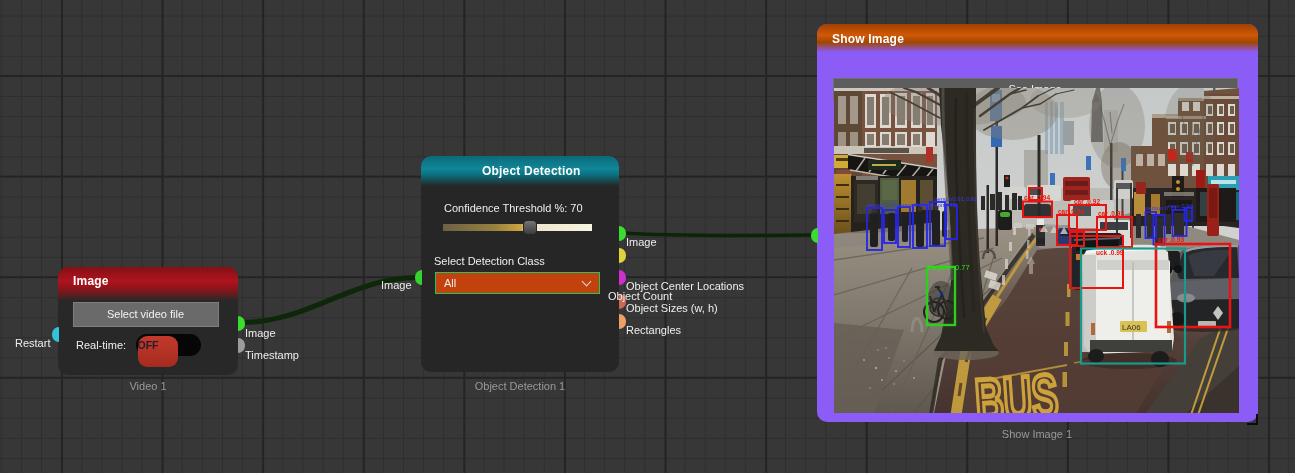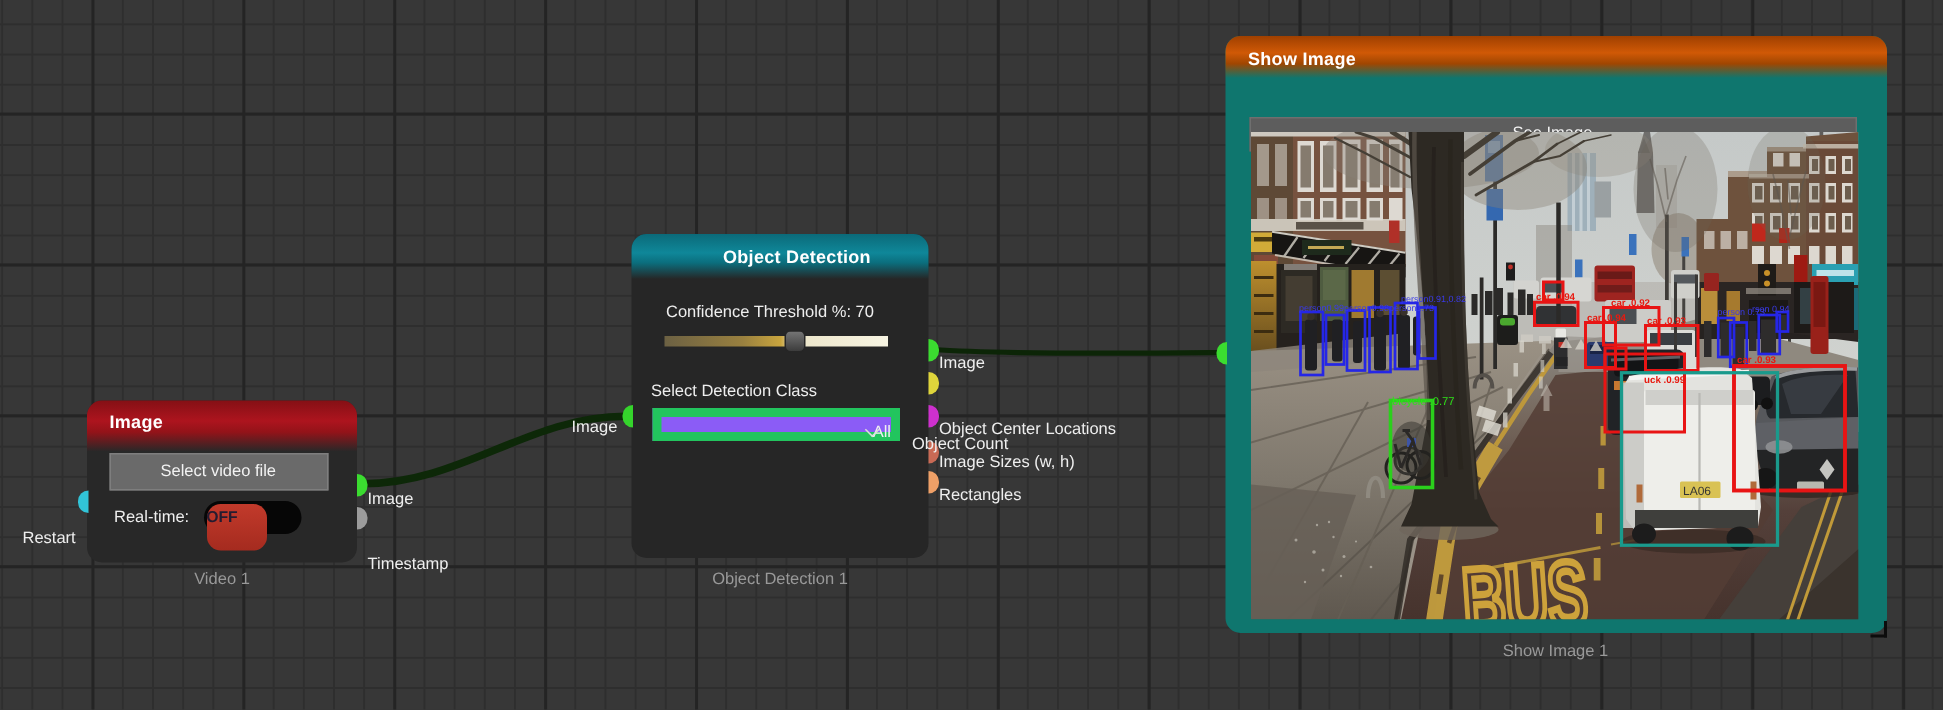--- a/index.html
+++ b/index.html
@@ -37,54 +37,54 @@
 
 <div class="node" id="video" style="left:58px;top:266.5px;width:180px;height:108.5px;background:#282828;">
   <div class="hdr" style="height:34px;background:linear-gradient(180deg,#851015 0%,#ad141e 40%,#931319 62%,rgba(40,40,40,0) 100%);"></div>
   <div class="title" style="left:15px;top:7px;">Image</div>
   <div class="btn" style="left:14.5px;top:35px;width:146px;height:25px;line-height:23px;">Select video file</div>
   <div class="plabel" style="left:18px;top:72px;font-size:11px;">Real-time:</div>
   <div style="position:absolute;left:77.5px;top:67.5px;width:65.5px;height:21.5px;background:#060606;border-radius:11px;">
     <div style="position:absolute;left:2px;top:1.8px;width:40px;height:31px;background:linear-gradient(180deg,#c23a2b,#a52b1f);border-radius:9.2px;color:#241c30;font-size:10.5px;font-weight:bold;text-align:left;line-height:18px;">OFF</div>
   </div>
 </div>
-<div class="plabel" style="left:15px;top:353px;">Restart</div>
+<div class="plabel" style="left:15px;top:337px;">Restart</div>
 <div class="port pl" style="left:52px;top:326.5px;background:#31c4d8;"></div>
 <div class="port pr" style="left:237.5px;top:315.5px;background:#3bdc30;"></div>
 <div class="port pr" style="left:237.5px;top:338px;background:#9c9c9c;"></div>
 <div class="plabel" style="left:245px;top:326.5px;">Image</div>
-<div class="plabel" style="left:245px;top:348.5px;margin-top:21px;">Timestamp</div>
+<div class="plabel" style="left:245px;top:348.5px;">Timestamp</div>
 <div class="cap" style="left:58px;top:380px;width:180px;">Video 1</div>
 
 <div class="node" id="od" style="left:421px;top:155.5px;width:198px;height:216px;background:#262626;">
   <div class="hdr" style="height:30px;background:linear-gradient(180deg,#0b6a79 0%,#0f8799 42%,#0b6e7d 64%,rgba(38,38,38,0) 100%);"></div>
   <div class="title" style="left:14px;top:8px;margin-left:47px;">Object Detection</div>
   <div class="plabel" style="left:23px;top:46px;font-size:11px;">Confidence Threshold %: 70</div>
   <div style="position:absolute;left:22px;top:68.5px;width:149px;height:7px;background:linear-gradient(90deg,#6c6143 0%,#99803f 35%,#c9a53e 52%,#ece5c9 58%,#f7f4e2 100%);"></div>
   <div style="position:absolute;left:102px;top:64.5px;width:14px;height:15px;border-radius:4px;background:linear-gradient(180deg,#757575,#3c3c3c);border:1px solid #262626;"></div>
   <div class="plabel" style="left:13px;top:99px;font-size:11px;">Select Detection Class</div>
-  <div style="position:absolute;left:14px;top:116.5px;width:165px;height:22px;background:#8b5cf6;border:6px solid #22c55e;color:#f0f0f0;font-size:11px;line-height:20px;padding-left:8px;text-align:right;">All
+  <div style="position:absolute;left:14px;top:116.5px;width:165px;height:22px;background:#c2410c;border:1px solid #22c55e;color:#f0f0f0;font-size:11px;line-height:20px;padding-left:8px;">All
     <span style="position:absolute;right:9px;top:5px;width:7px;height:7px;border-right:1.6px solid #dcdcdc;border-bottom:1.6px solid #dcdcdc;transform:rotate(45deg);"></span>
   </div>
 </div>
 <div class="plabel" style="left:381px;top:279px;">Image</div>
 <div class="port pl" style="left:415px;top:269.5px;background:#35d42c;"></div>
 <div class="port pr" style="left:618.5px;top:225.5px;background:#3bdc30;"></div>
 <div class="port pr" style="left:618.5px;top:247.5px;background:#dfd53b;"></div>
 <div class="port pr" style="left:618.5px;top:270px;background:#ce30ce;"></div>
 <div class="port pr" style="left:618.5px;top:293.5px;background:#c96a55;"></div>
 <div class="port pr" style="left:618.5px;top:314px;background:#efa067;"></div>
 <div class="plabel" style="left:626px;top:235.5px;">Image</div>
 <div class="plabel" style="left:608px;top:258px;margin-top:32px;">Object Count</div>
 <div class="plabel" style="left:626px;top:280px;">Object Center Locations</div>
-<div class="plabel" style="left:626px;top:302px;">Image Sizes (w, h)</div>
+<div class="plabel" style="left:626px;top:302px;">Object Sizes (w, h)</div>
 <div class="plabel" style="left:626px;top:324px;">Rectangles</div>
 <div class="cap" style="left:421px;top:380px;width:198px;">Object Detection 1</div>
 
-<div class="node" id="show" style="left:817px;top:24px;width:440.5px;height:398px;background:#0f766e;">
+<div class="node" id="show" style="left:817px;top:24px;width:440.5px;height:398px;background:#8b5cf6;">
   <div class="hdr" style="height:28px;background:linear-gradient(180deg,#9f4000 0%,#d05906 40%,#a04601 66%,rgba(43,43,43,0) 100%);"></div>
   <div class="title" style="left:15px;top:8px;">Show Image</div>
   <div class="btn" style="left:15.5px;top:33.5px;width:405px;height:23px;line-height:21.5px;background:#5d5d5d;border:1px solid #6f6f6f;margin-top:20px;">See Image</div>
   <div style="position:absolute;left:16.5px;top:64px;width:405px;height:325px;overflow:hidden;filter:blur(0.4px);">
     
     <svg width="405" height="325" viewBox="0 0 405 325" preserveAspectRatio="none">
       <defs>
         <linearGradient id="skyg" x1="0" y1="0" x2="0" y2="1">
           <stop offset="0" stop-color="#c5c9c8"></stop>
             <stop offset="1" stop-color="#d3d5d1"></stop>

